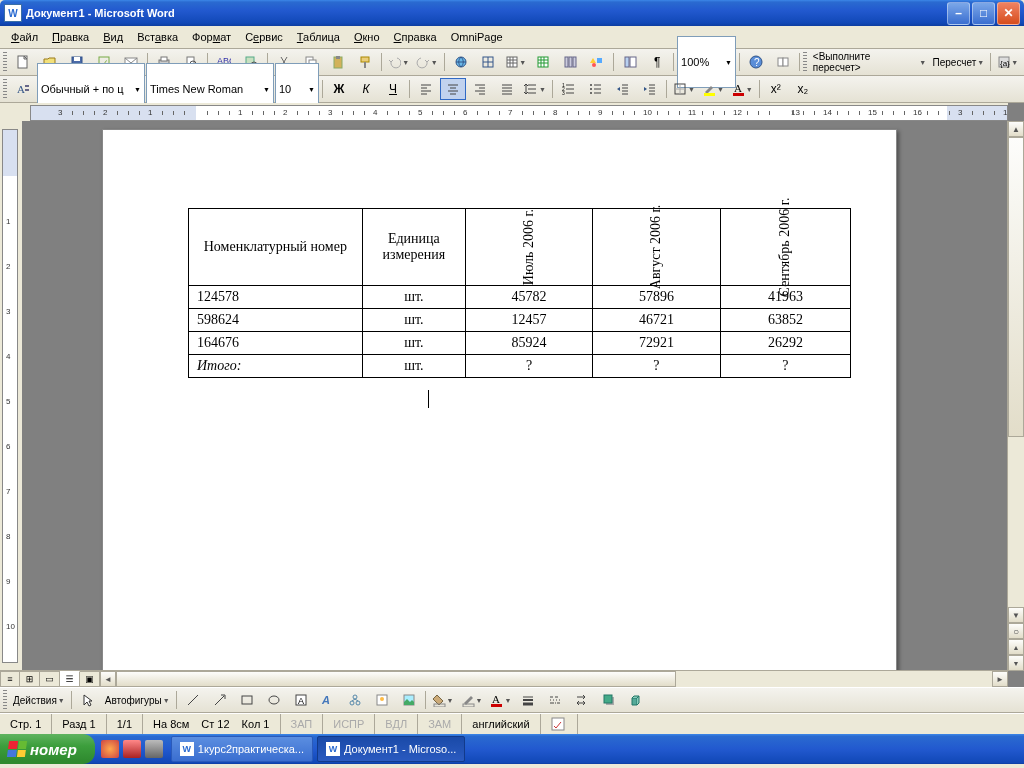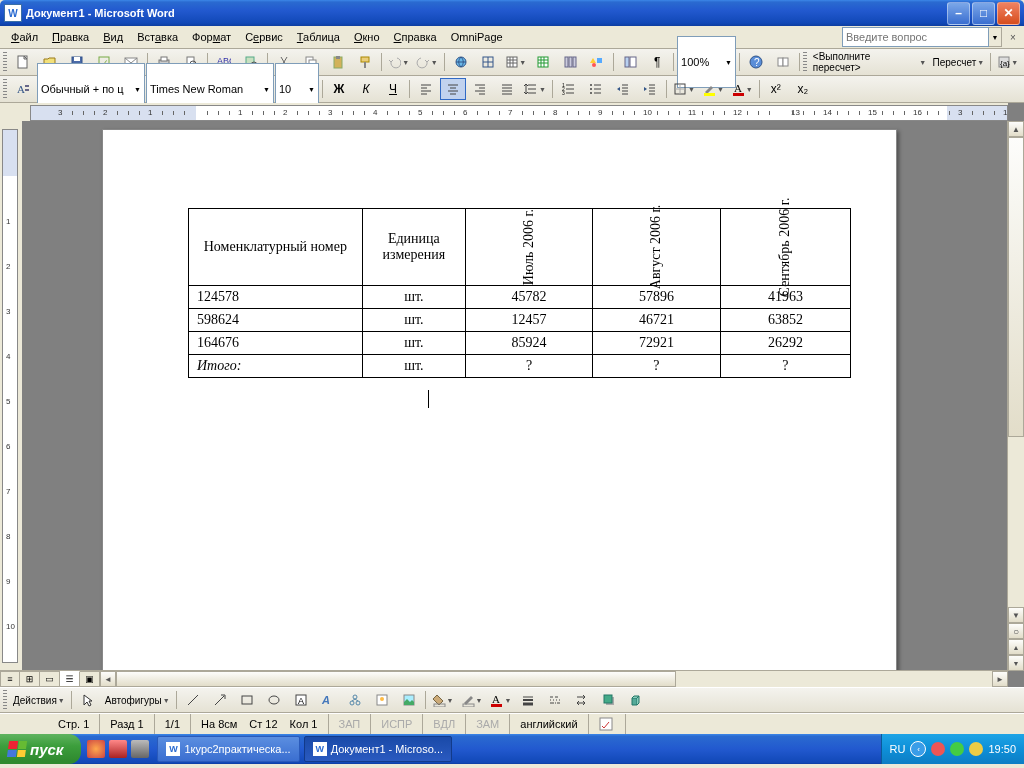--- a/index.html
+++ b/index.html
@@ -51,21 +51,21 @@
   table.doc{border-collapse:collapse;margin-top:40px;font-family:'Times New Roman',serif;font-size:14px;}
   table.doc td,table.doc th{border:1px solid #000;padding:3px 6px;text-align:center;}
   table.doc th{font-weight:normal;height:70px;}
   table.doc th.rot span{display:inline-block;transform:rotate(-90deg);white-space:nowrap;}
   table.doc td.l{text-align:left;padding-left:8px;}
   table.doc td.it{font-style:italic;}
   .cursor{display:inline-block;width:1px;height:18px;background:#000;margin-top:12px;margin-left:240px;}
   
   .drawbar{height:24px;background:linear-gradient(#f4f3ee,#e5e2d4);border-top:1px solid #fff;border-bottom:1px solid #aca899;display:flex;align-items:center;padding:0 3px;gap:1px;}
   
-  .statusbar{height:20px;background:#ece9d8;border-top:1px solid #fff;display:flex;align-items:center;font-size:11px;padding-left:48px;}
+  .statusbar{height:20px;background:#ece9d8;border-top:1px solid #fff;display:flex;align-items:center;font-size:11px;}
   .statusbar .cell{border-right:1px solid #aca899;padding:0 10px;height:100%;display:flex;align-items:center;}
   
   .taskbar{height:30px;background:linear-gradient(to bottom,#3c87e8 0%,#2a6ad0 8%,#2259cf 50%,#1148b7 95%,#0d3da0 100%);display:flex;align-items:center;}
   .start{height:30px;padding:0 18px 0 8px;background:linear-gradient(to bottom,#5fb35f 0%,#3c9e3c 40%,#2f8a2f 90%);color:#fff;font-weight:bold;font-style:italic;display:flex;align-items:center;border-radius:0 12px 12px 0;font-size:15px;gap:4px;}
   .start .flag{width:18px;height:16px;display:grid;grid-template-columns:1fr 1fr;grid-template-rows:1fr 1fr;gap:1px;transform:skewX(-8deg);}
   .start .flag i:nth-child(1){background:#e23;}
   .start .flag i:nth-child(2){background:#6b3;}
   .start .flag i:nth-child(3){background:#47d;}
   .start .flag i:nth-child(4){background:#fc3;}
   .qlaunch{display:flex;gap:4px;padding:0 6px;}
@@ -95,25 +95,20 @@
   <span><u>Ф</u>айл</span>
   <span><u>П</u>равка</span>
   <span><u>В</u>ид</span>
   <span>Вст<u>а</u>вка</span>
   <span>Фор<u>м</u>ат</span>
   <span>С<u>е</u>рвис</span>
   <span><u>Т</u>аблица</span>
   <span><u>О</u>кно</span>
   <span><u>С</u>правка</span>
   <span>OmniPage</span>
-  <div class="askbox">
-    <input placeholder="Введите вопрос" style="">
-    <div class="dd">▼</div>
-    <div class="xb">×</div>
-  </div>
 </div>
 
 <div class="toolbar">
   <div class="grip"></div>
   <div class="tbtn">
       <svg width="14" height="14">
         <rect x="2" y="1" width="9" height="12" fill="#fff" stroke="#666"></rect>
         <path d="M8 1 L11 4 L8 4 Z" fill="#ddd" stroke="#666"></path>
       </svg>
     </div>
@@ -740,32 +735,24 @@
 </div>
 
 <div class="taskbar">
   <div class="start">
     <span class="flag">
         <i></i>
         <i></i>
         <i></i>
         <i></i>
       </span>
-    <span>пуск</span>
+    <span>номер</span>
   </div>
   <div class="qlaunch">
     <i style="background:radial-gradient(#ffa84c,#c44)"></i>
     <i style="background:linear-gradient(#f88,#a22)"></i>
     <i style="background:linear-gradient(#bbb,#666)"></i>
   </div>
   <div id="tasks" style="display:flex">
       <div class="taskbtn inactive"><span class="ico">W</span>1курс2практическа...</div>
       <div class="taskbtn active"><span class="ico">W</span>Документ1 - Microso...</div>
     </div>
-  <div class="tray">
-    <span>RU</span>
-    <div class="sbtn" style="width:16px;height:16px;border-radius:8px;background:#3a9de8;border:1px solid #fff;color:#fff">‹</div>
-    <i style="background:#e55"></i>
-    <i style="background:#4c4"></i>
-    <i style="background:#ec4"></i>
-    <span>19:50</span>
-  </div>
 </div>
 
 </body></html>

